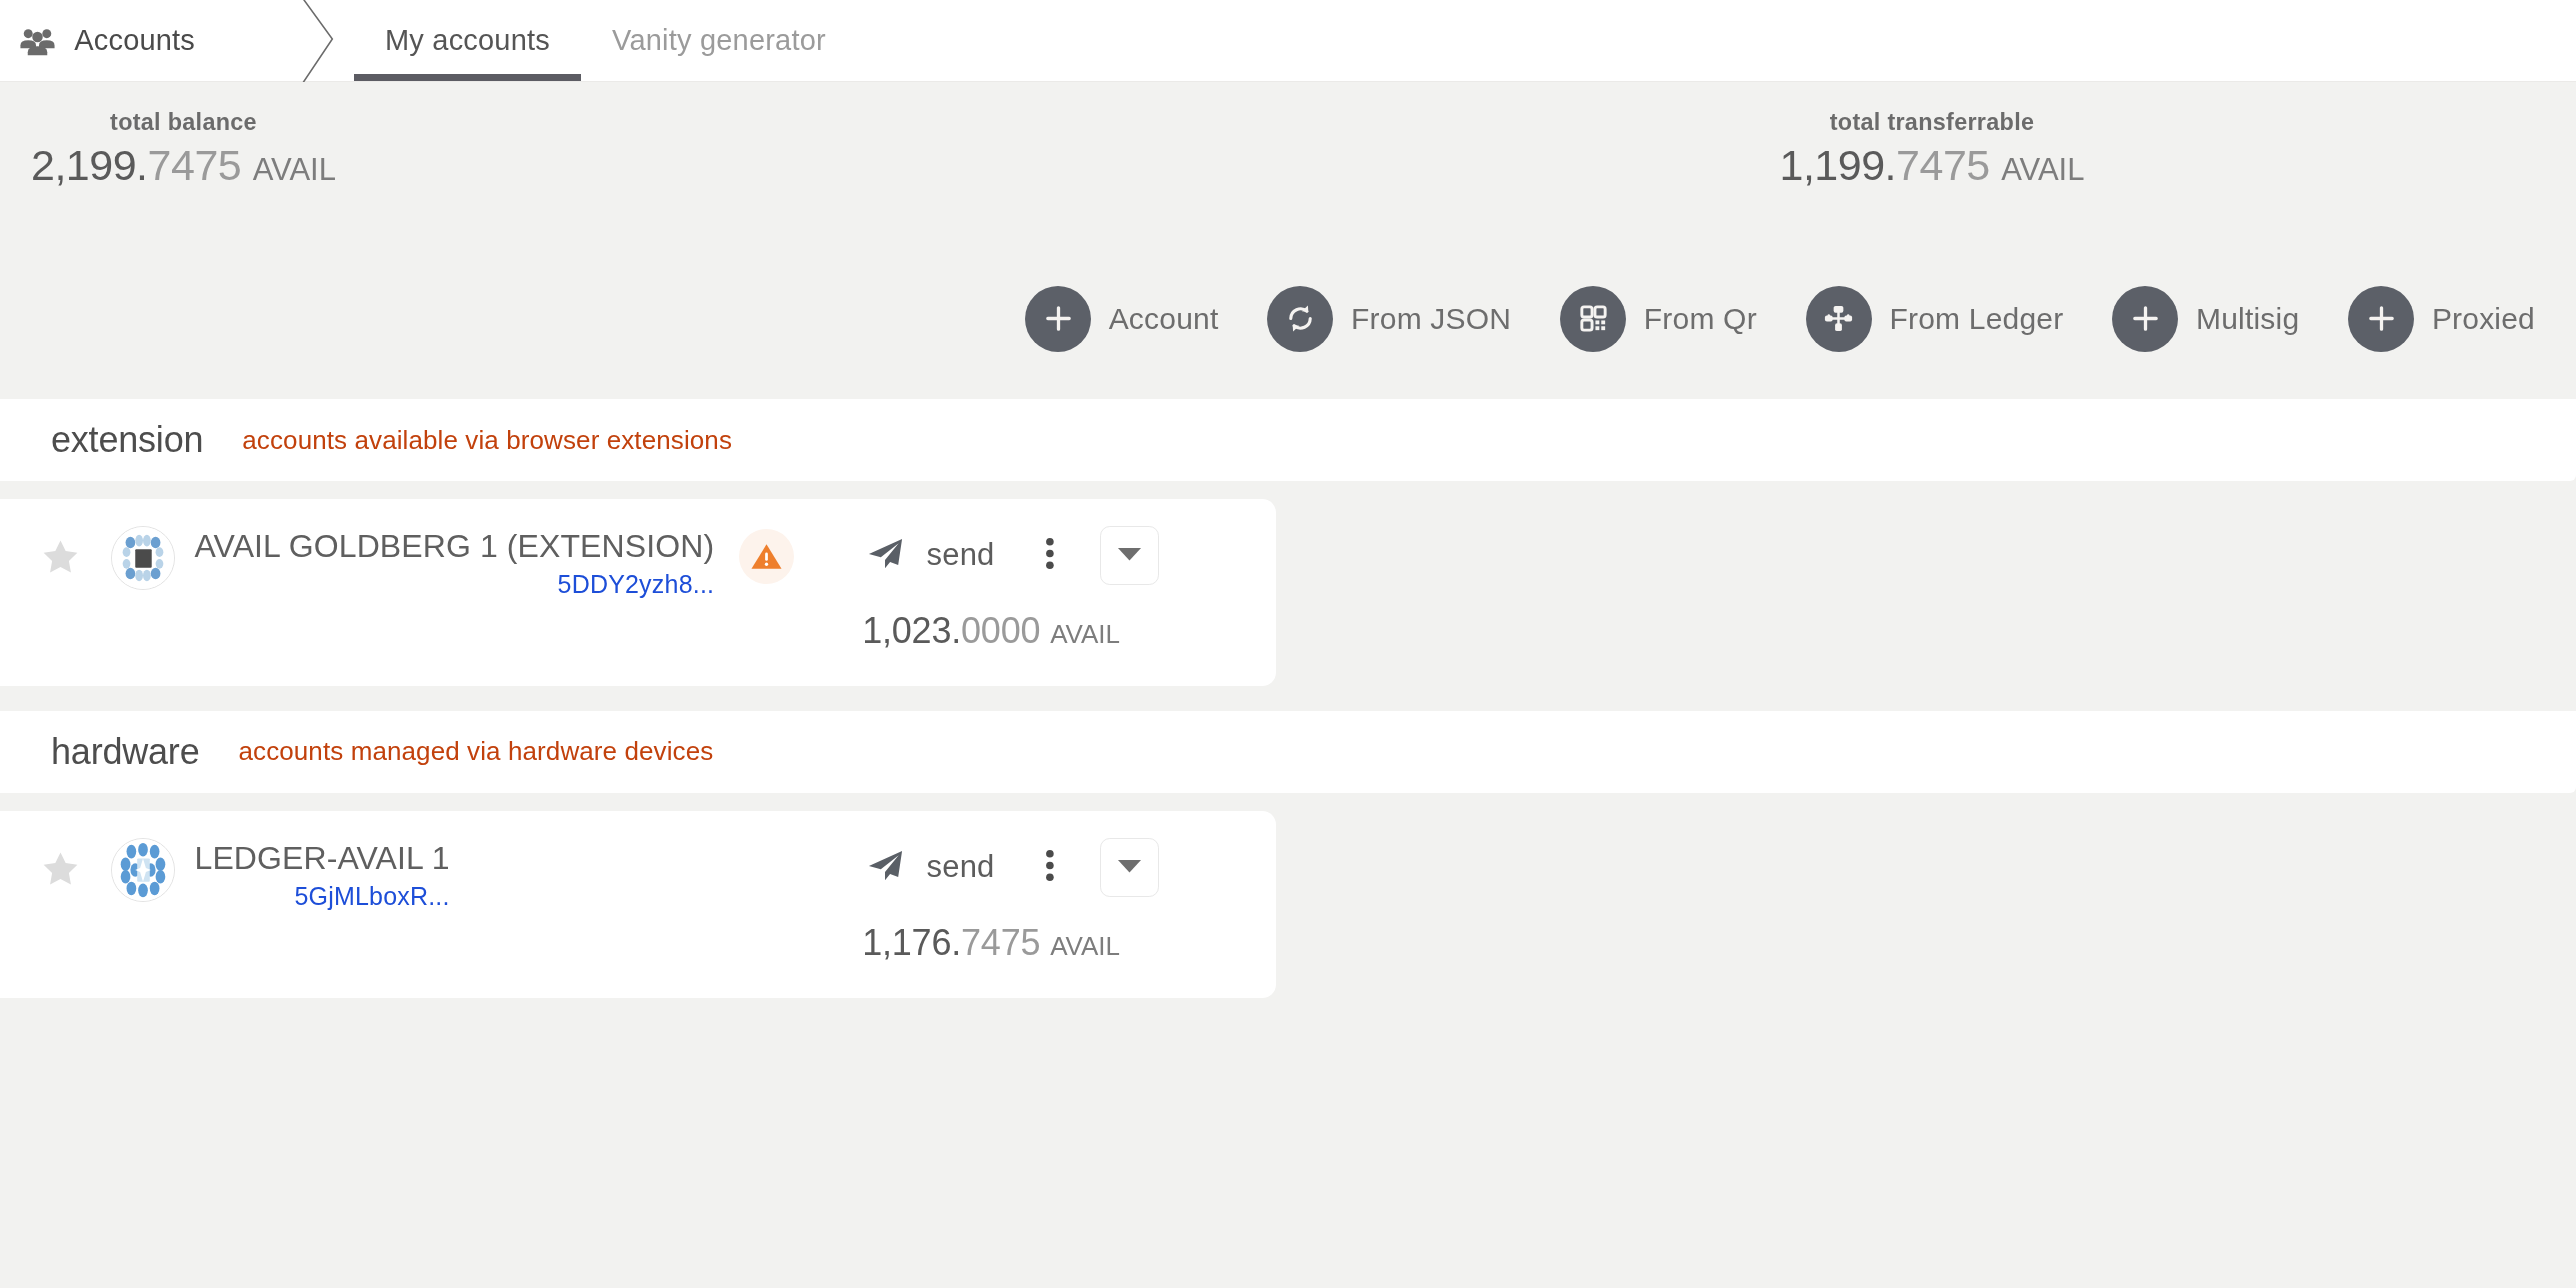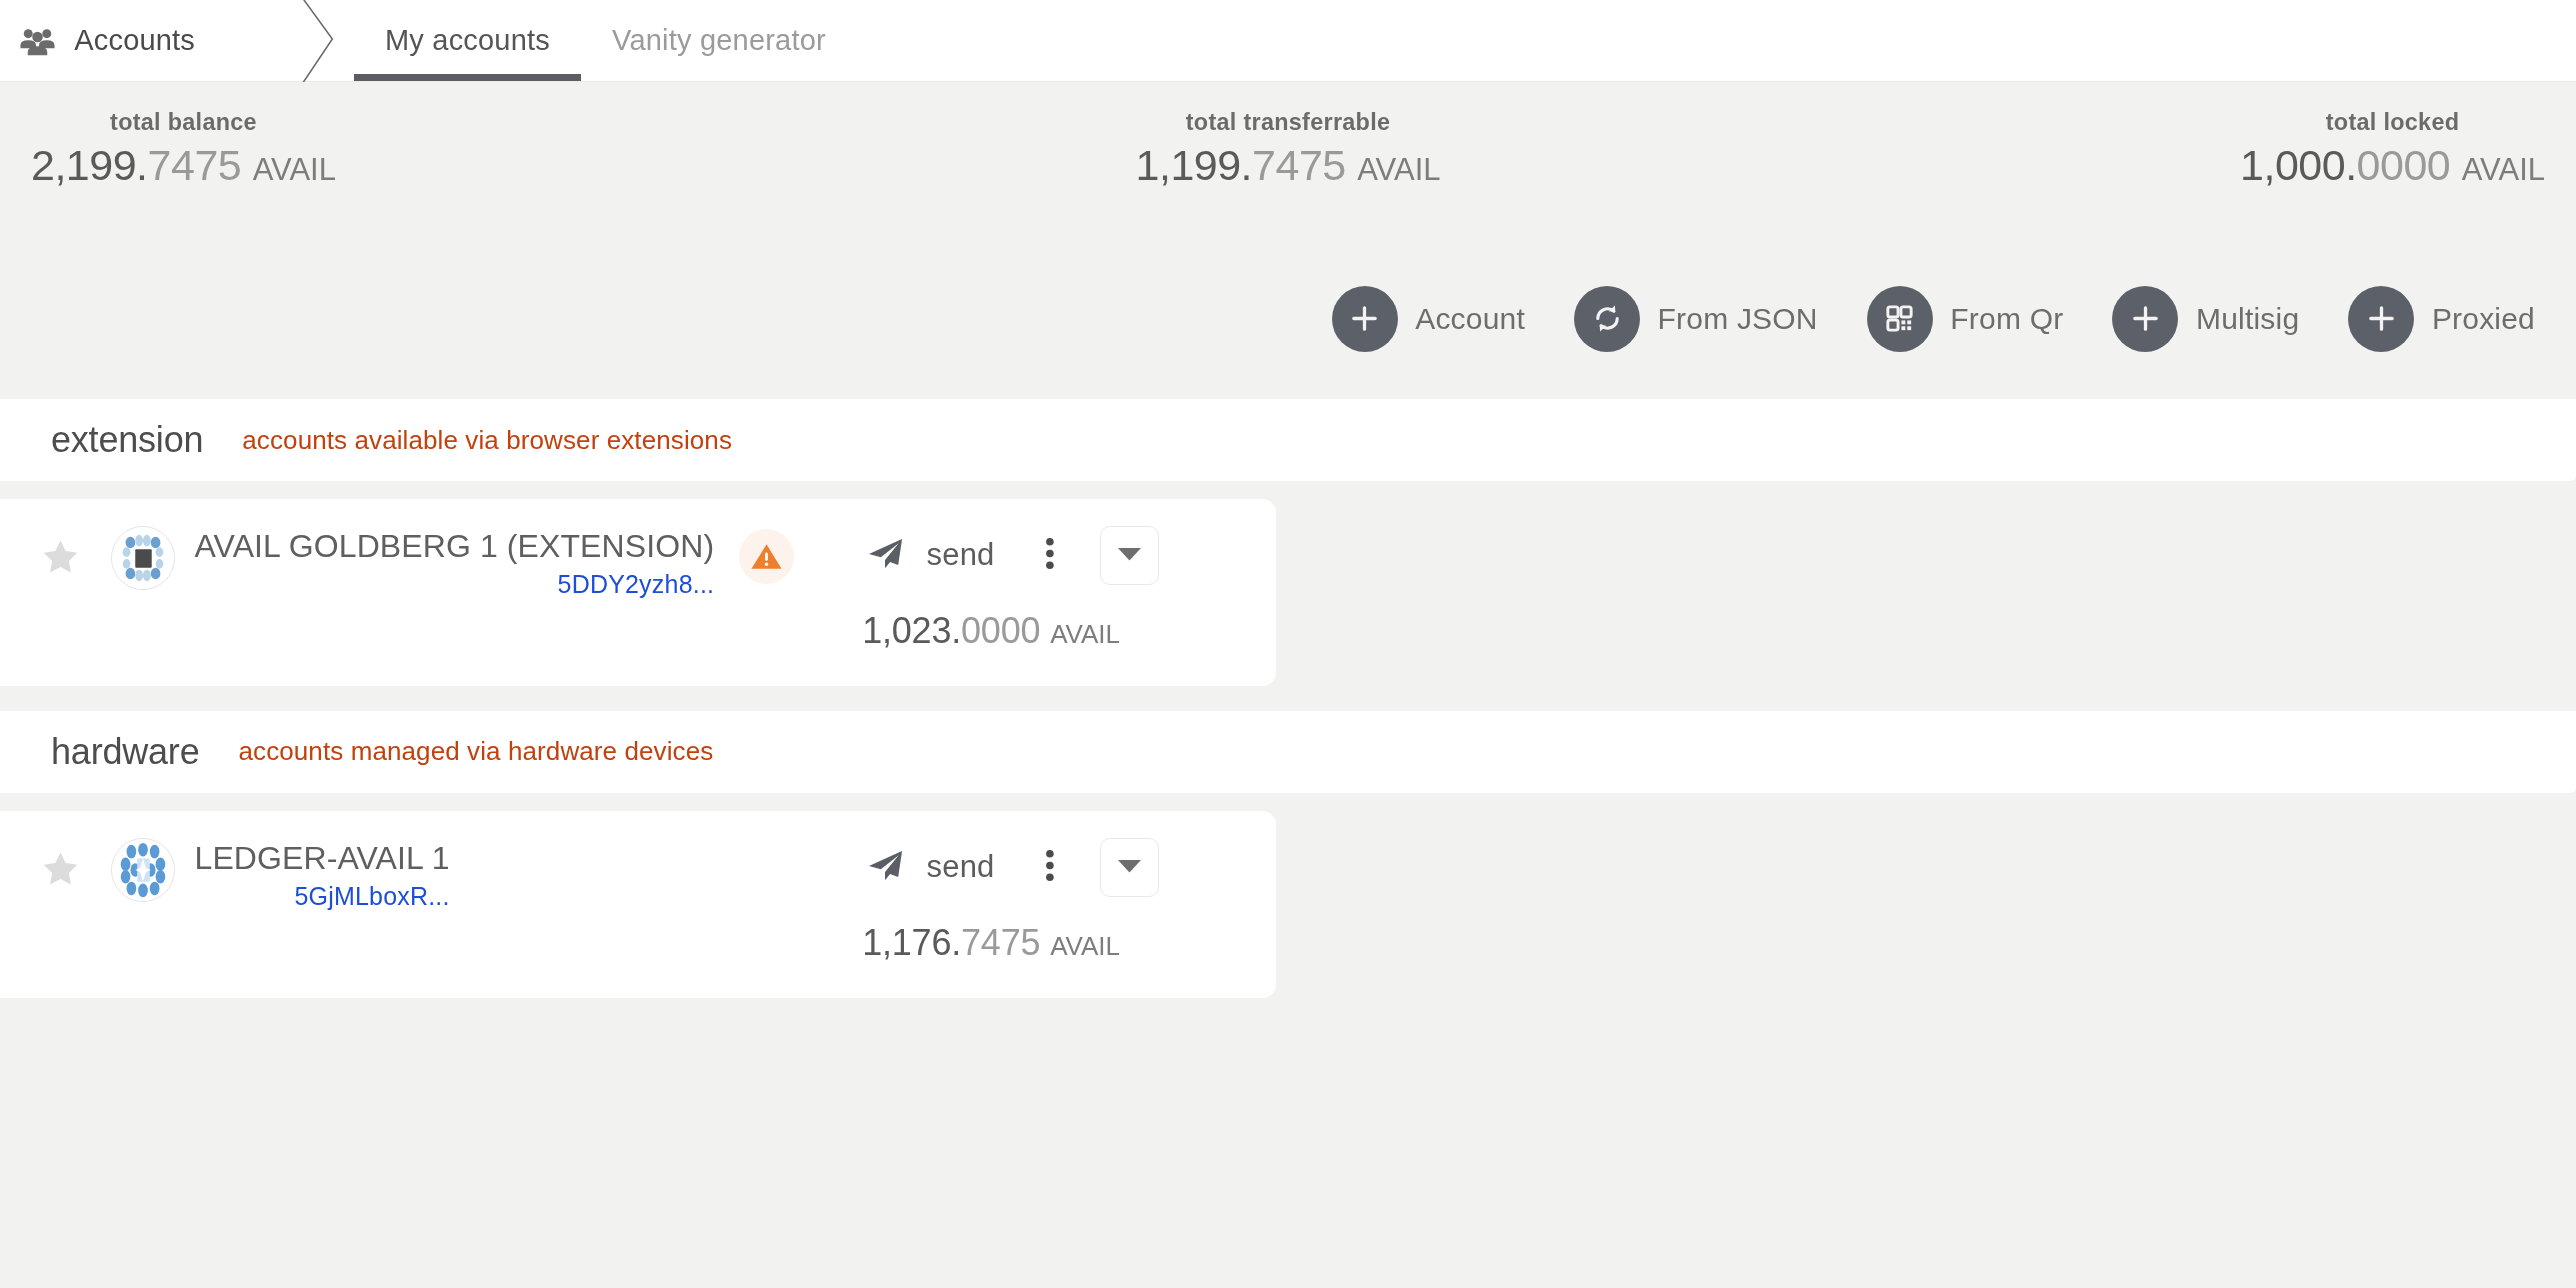--- a/index.html
+++ b/index.html
@@ -291,26 +291,20 @@
           <div class="summary-label">total balance</div>
           <div class="summary-value"><span class="amt-int">2,199.</span><span class="amt-dec">7475</span> <span class="amt-unit">AVAIL</span></div>
         </div>
       </div>
       <div class="summary-cell">
         <div class="sc-inner">
           <div class="summary-label">total transferrable</div>
           <div class="summary-value"><span class="amt-int">1,199.</span><span class="amt-dec">7475</span> <span class="amt-unit">AVAIL</span></div>
         </div>
       </div>
-      <div class="summary-cell last">
-        <div class="sc-inner">
-          <div class="summary-label">total locked</div>
-          <div class="summary-value"><span class="amt-int">1,000.</span><span class="amt-dec">0000</span> <span class="amt-unit">AVAIL</span></div>
-        </div>
-      </div>
     </div>
   </div>
 
   <div class="actions">
 
     <button class="action-btn">
       <span class="action-circle">
         <svg width="33" height="33" viewBox="0 0 34 34">
             <path d="M17 6v22M6 17h22" stroke="#f5f3f1" stroke-width="3.4" stroke-linecap="round"></path>
           </svg>
@@ -338,20 +332,32 @@
           <rect x="5" y="18.5" width="10.5" height="10.5" rx="2.2" fill="none" stroke="#f5f3f1" stroke-width="3"></rect>
           <rect x="19" y="19" width="4" height="4" fill="#f5f3f1"></rect>
           <rect x="25" y="19" width="4" height="4" fill="#f5f3f1"></rect>
           <rect x="19" y="25" width="4" height="4" fill="#f5f3f1"></rect>
           <rect x="25" y="25" width="4" height="4" fill="#f5f3f1"></rect>
         </svg>
       </span>
       <span class="action-label">From Qr</span>
     </button>
 
+    <button class="action-btn">
+      <span class="action-circle">
+        <svg width="33" height="33" viewBox="0 0 34 34">
+          <rect x="12" y="4" width="10" height="7" rx="2" fill="#f5f3f1"></rect>
+          <rect x="3" y="14" width="8" height="6" rx="2" fill="#f5f3f1"></rect>
+          <rect x="23" y="14" width="8" height="6" rx="2" fill="#f5f3f1"></rect>
+          <rect x="13.5" y="22" width="7" height="8" rx="2" fill="#f5f3f1"></rect>
+          <path d="M17 11v6M7 17h20M7 17v-3M27 17v-3M17 17v5" stroke="#f5f3f1" stroke-width="2.6" fill="none" stroke-linecap="round"></path>
+        </svg>
+      </span>
+      <span class="action-label">From Ledger</span>
+    </button>
 
     <button class="action-btn">
       <span class="action-circle">
         <svg width="33" height="33" viewBox="0 0 34 34">
             <path d="M17 6v22M6 17h22" stroke="#f5f3f1" stroke-width="3.4" stroke-linecap="round"></path>
           </svg>
       </span>
       <span class="action-label">Multisig</span>
     </button>
 

